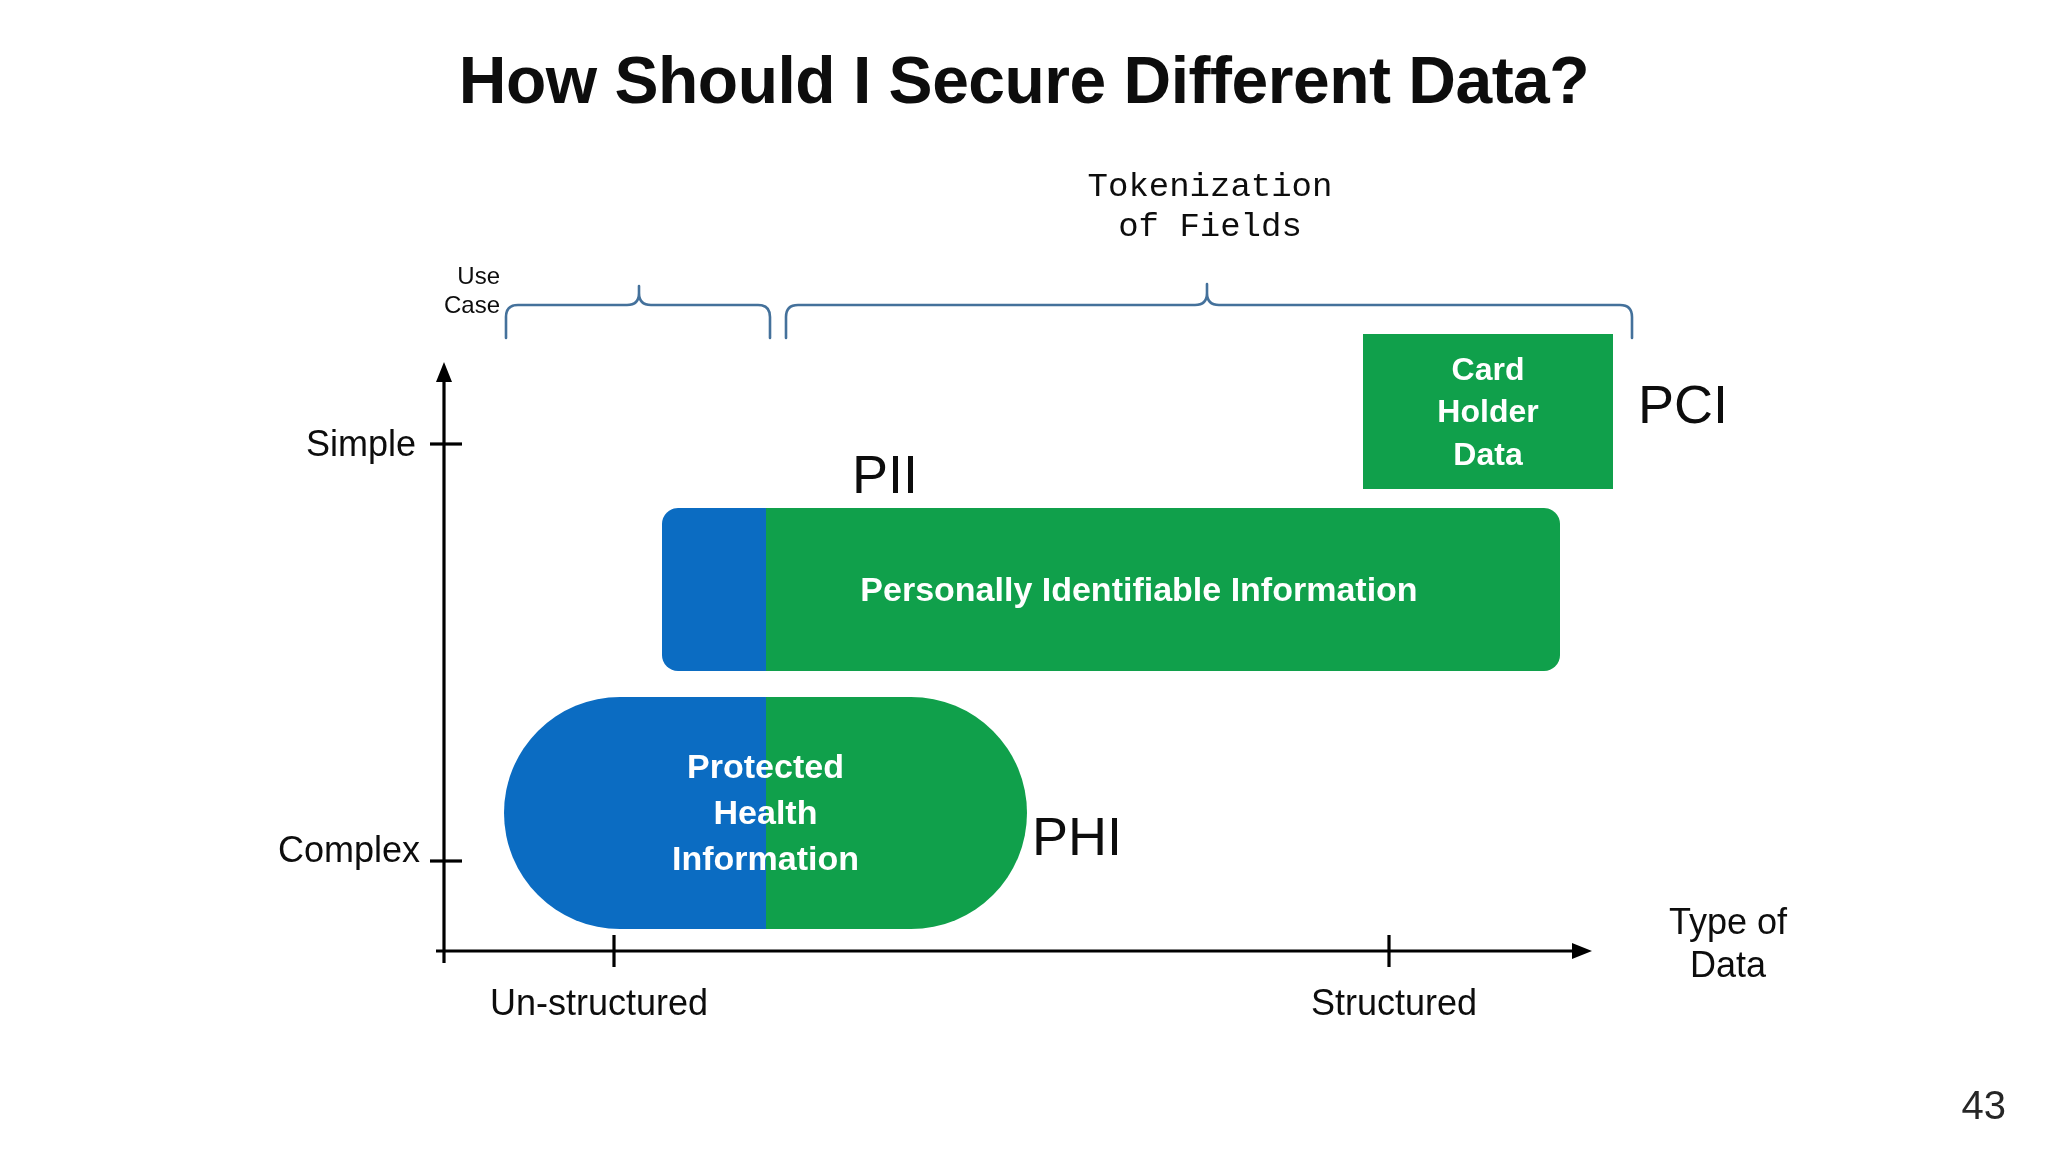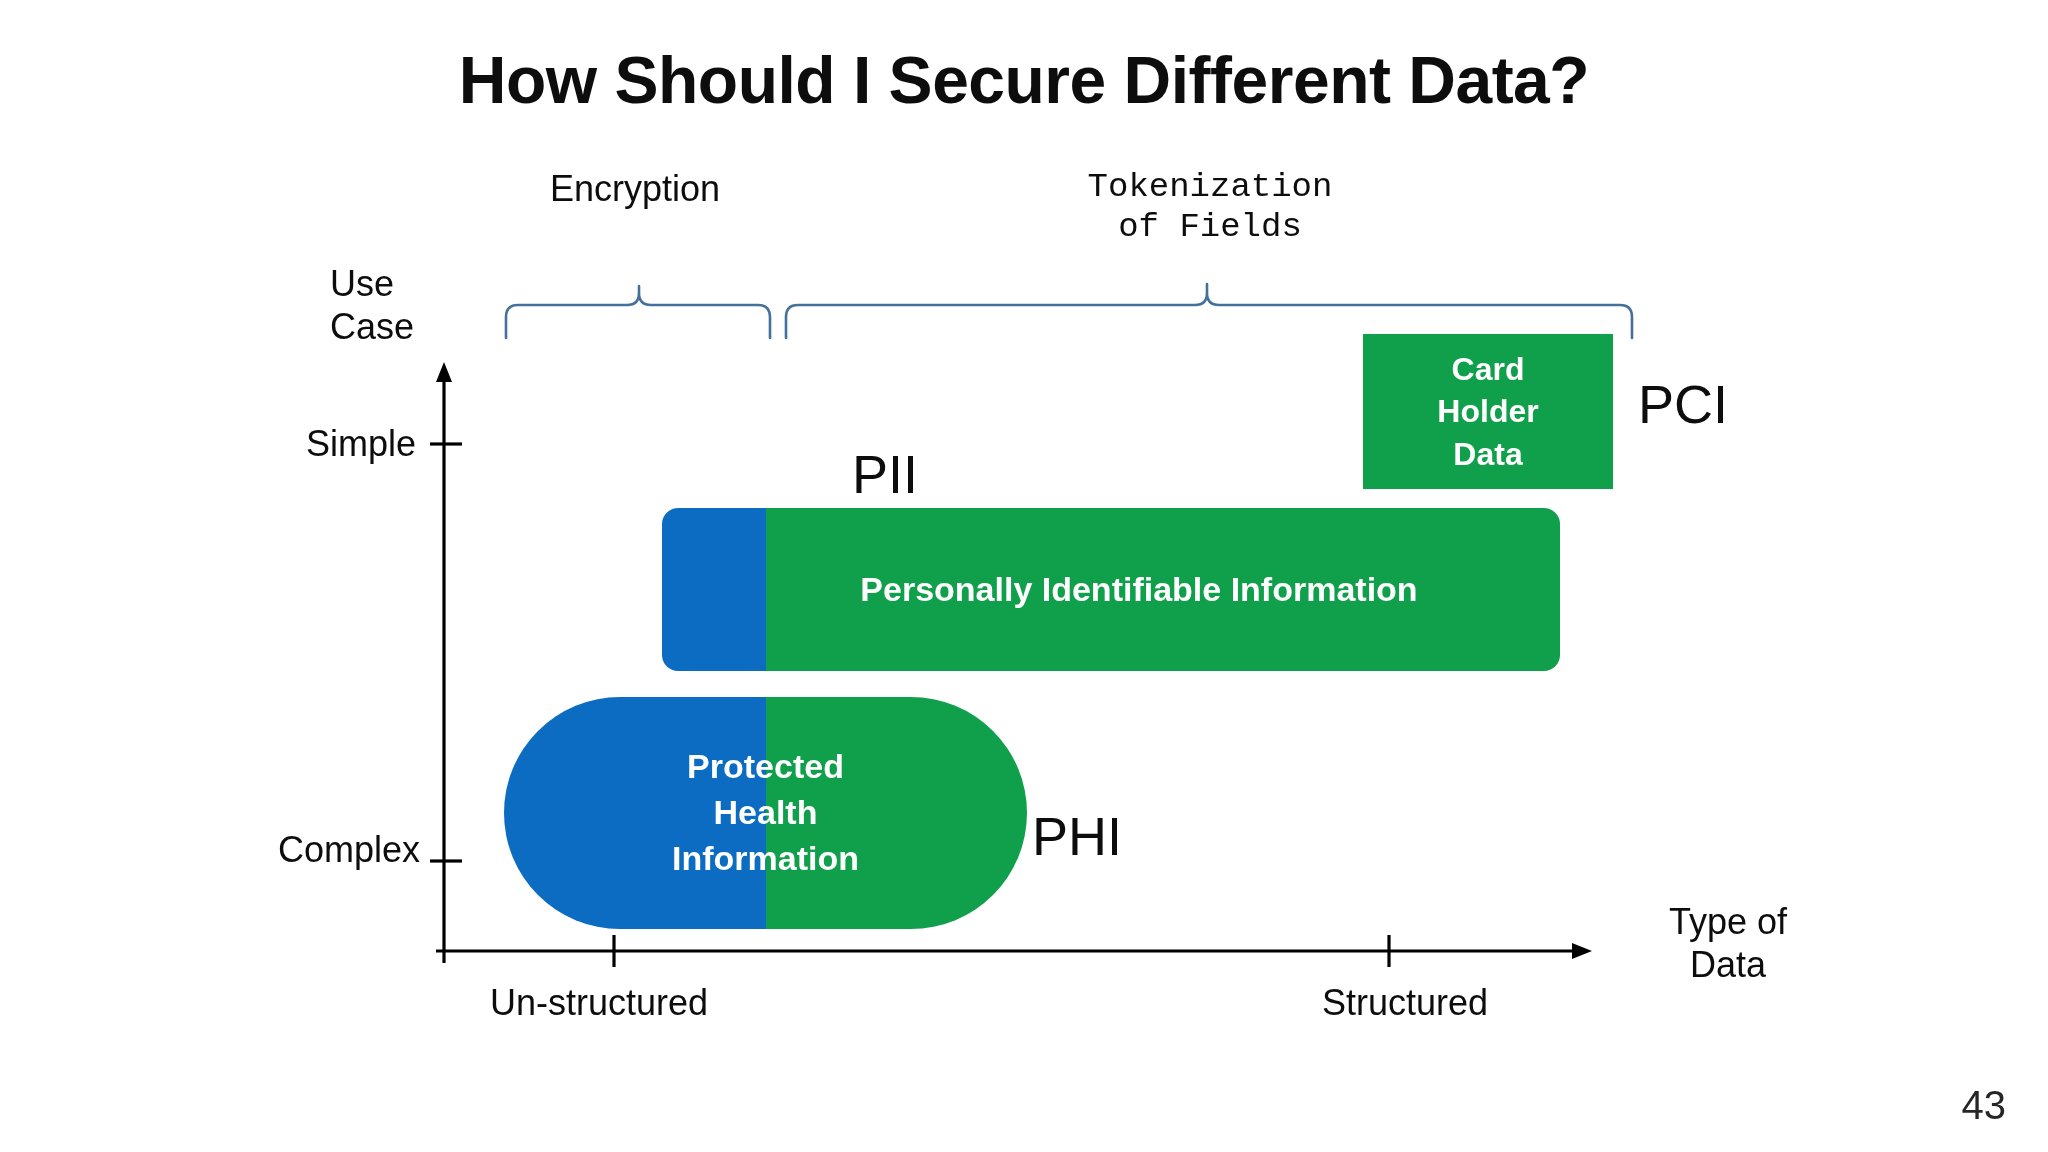--- a/index.html
+++ b/index.html
@@ -42,22 +42,22 @@
   }
   #label-encryption { left: 470px;  top: 168px; width: 330px; }
   #label-tokenization { left: 1020px; top: 168px; width: 380px; font-size: 34px; font-family: Liberation Mono, monospace; }
 
   
   #label-usecase {
     position: absolute;
     left: 330px;
     top: 262px;
     width: 170px;
-    text-align: left;
-    font-size: 36px;
+    text-align: right;
+    font-size: 24px;
     line-height: 1.2;
     color: #0d0d0d;
   }
 
   
   #vector-layer {
     position: absolute;
     left: 0;
     top: 0;
     width: 2048px;
@@ -67,21 +67,21 @@
   
   .axis-label {
     position: absolute;
     font-size: 36px;
     color: #0d0d0d;
     white-space: nowrap;
   }
   #label-simple  { left: 306px; top: 412px; margin-top: 11px; }
   #label-complex { left: 278px; top: 829px; }
   #label-unstructured { left: 490px; top: 982px; }
-  #label-structured   { left: 1311px; top: 982px; margin-left: 11px; }
+  #label-structured   { left: 1311px; top: 982px; }
   #label-typeofdata {
     position: absolute;
     left: 1628px;
     top: 900px;
     width: 200px;
     text-align: center;
     font-size: 36px;
     line-height: 1.2;
     color: #0d0d0d;
   }
@@ -195,21 +195,20 @@
   }
 </style>
 </head>
 <body>
 
 <div id="slide">
 
   <div id="slide-title">How Should I Secure Different Data?</div>
 
   <div class="brace-label" id="label-encryption">
-    <div>Encryption</div>
   </div>
 
   <div class="brace-label" id="label-tokenization">
     <div>Tokenization</div>
     <div>of Fields</div>
   </div>
 
   <div id="label-usecase">
     <div>Use</div>
     <div>Case</div>

